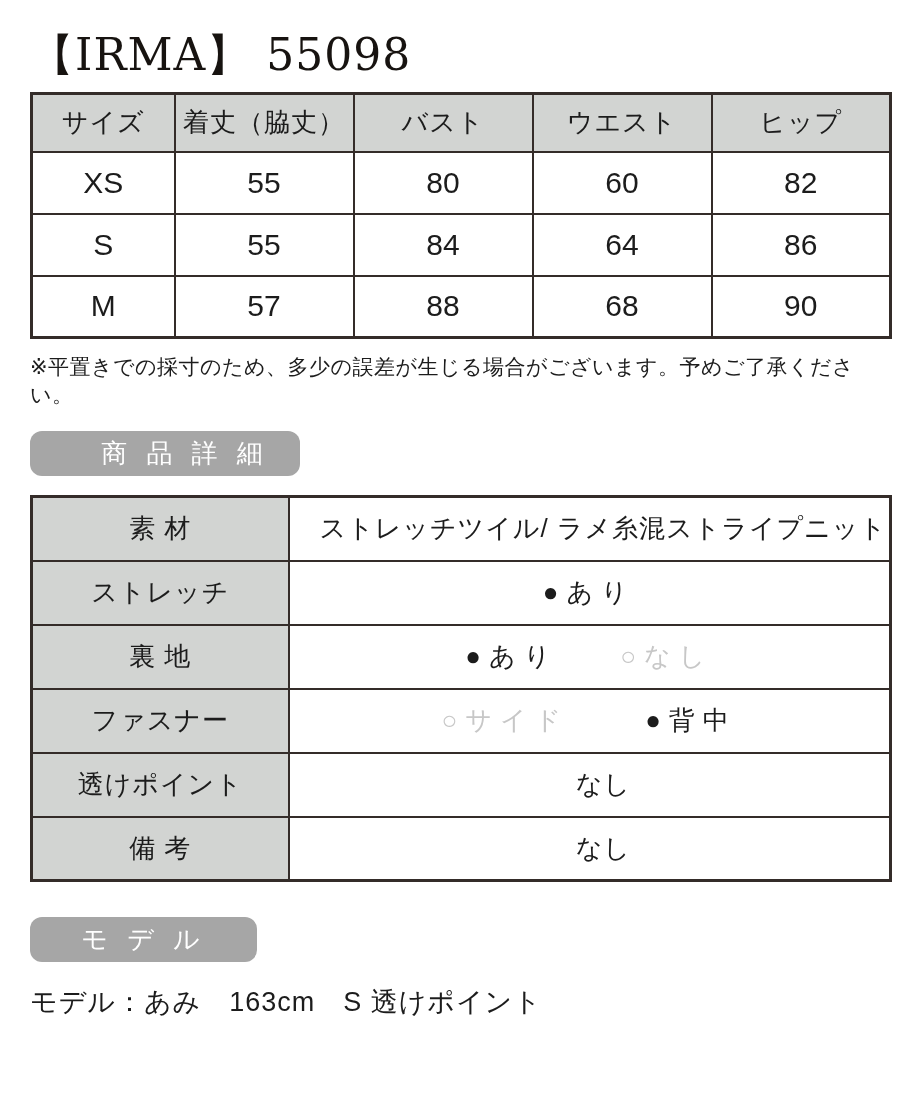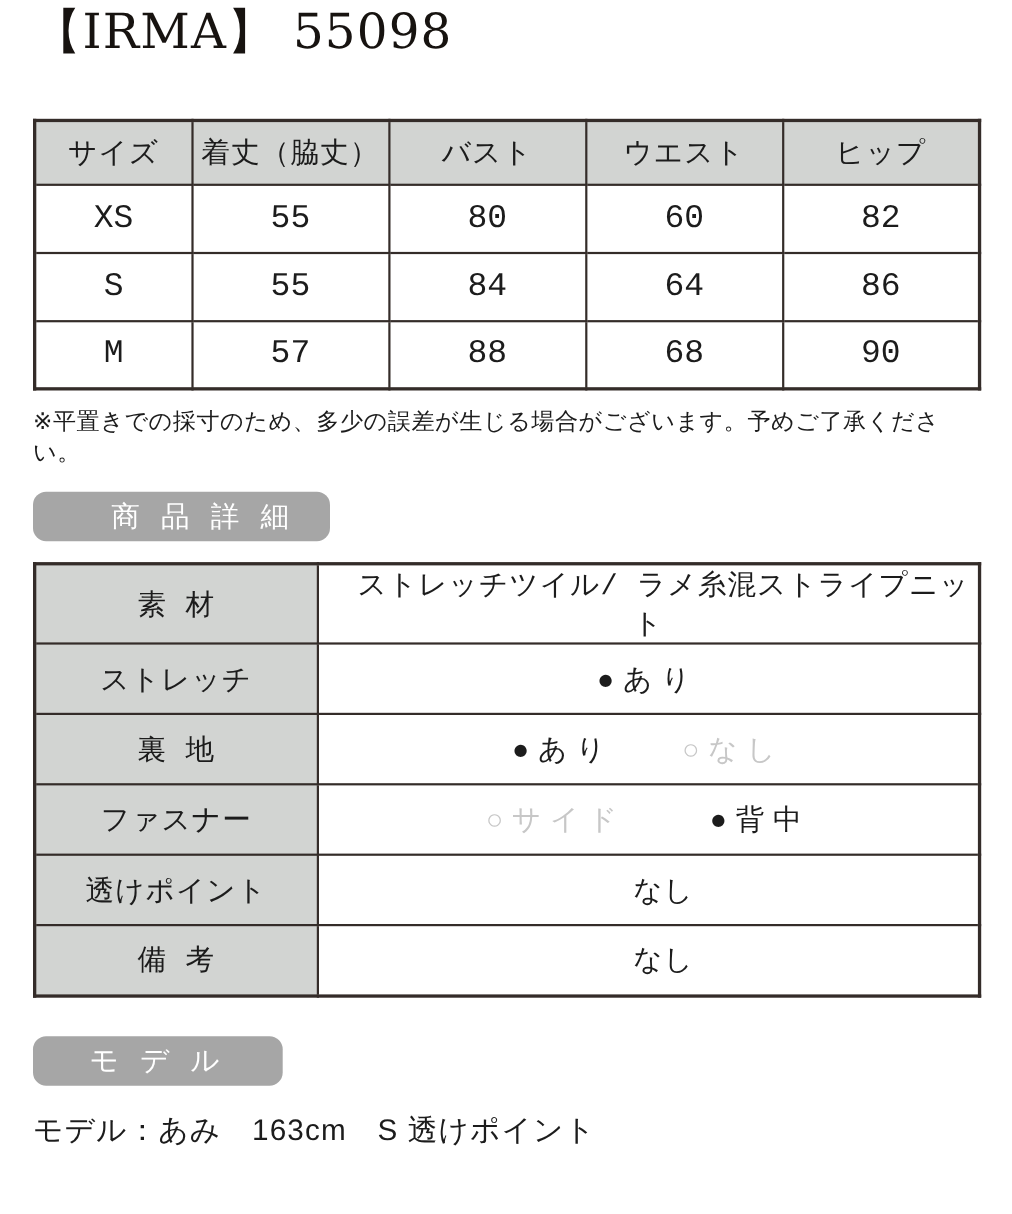--- a/index.html
+++ b/index.html
@@ -13,29 +13,30 @@
   }
   .page { padding: 0 28px 0 30px; }
 
   
   .title {
     font-family: "DejaVu Serif", "Liberation Serif", serif;
     font-weight: 400;
     font-size: 44px;
     letter-spacing: 1px;
     margin: 0;
-    height: 108px;
+    padding-top: 26px;
+    height: 92px;
     color: #171310;
   }
 
   
   table { border-collapse: collapse; width: 862px; table-layout: fixed; }
   table, th, td { border: 2px solid #342c29; }
   table { border-width: 3px; }
-  th, td { padding: 0; text-align: center; vertical-align: middle; font-family: Liberation Mono, monospace; }
+  th, td { padding: 0; text-align: center; vertical-align: middle; }
 
   
   .size-table th {
     background: #d2d4d2;
     height: 58px;
     font-size: 26px;
     font-weight: 500;
     letter-spacing: 1px;
   }
   .size-table td {

